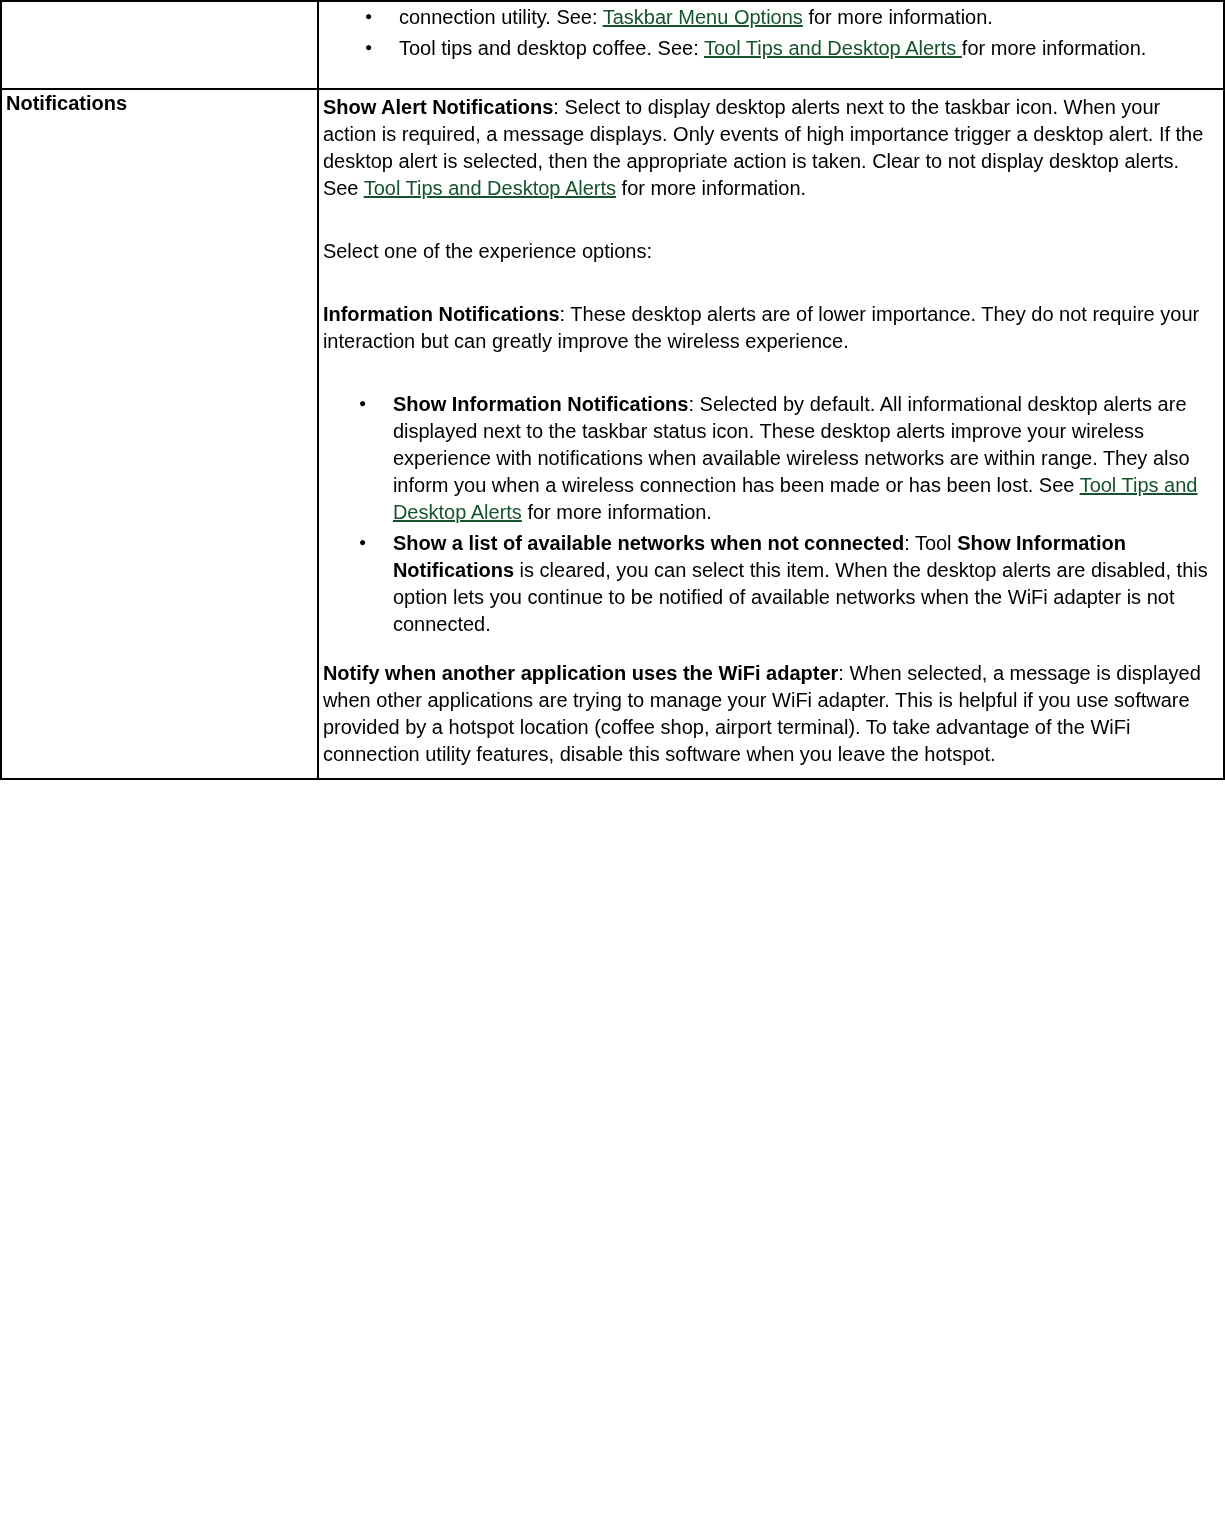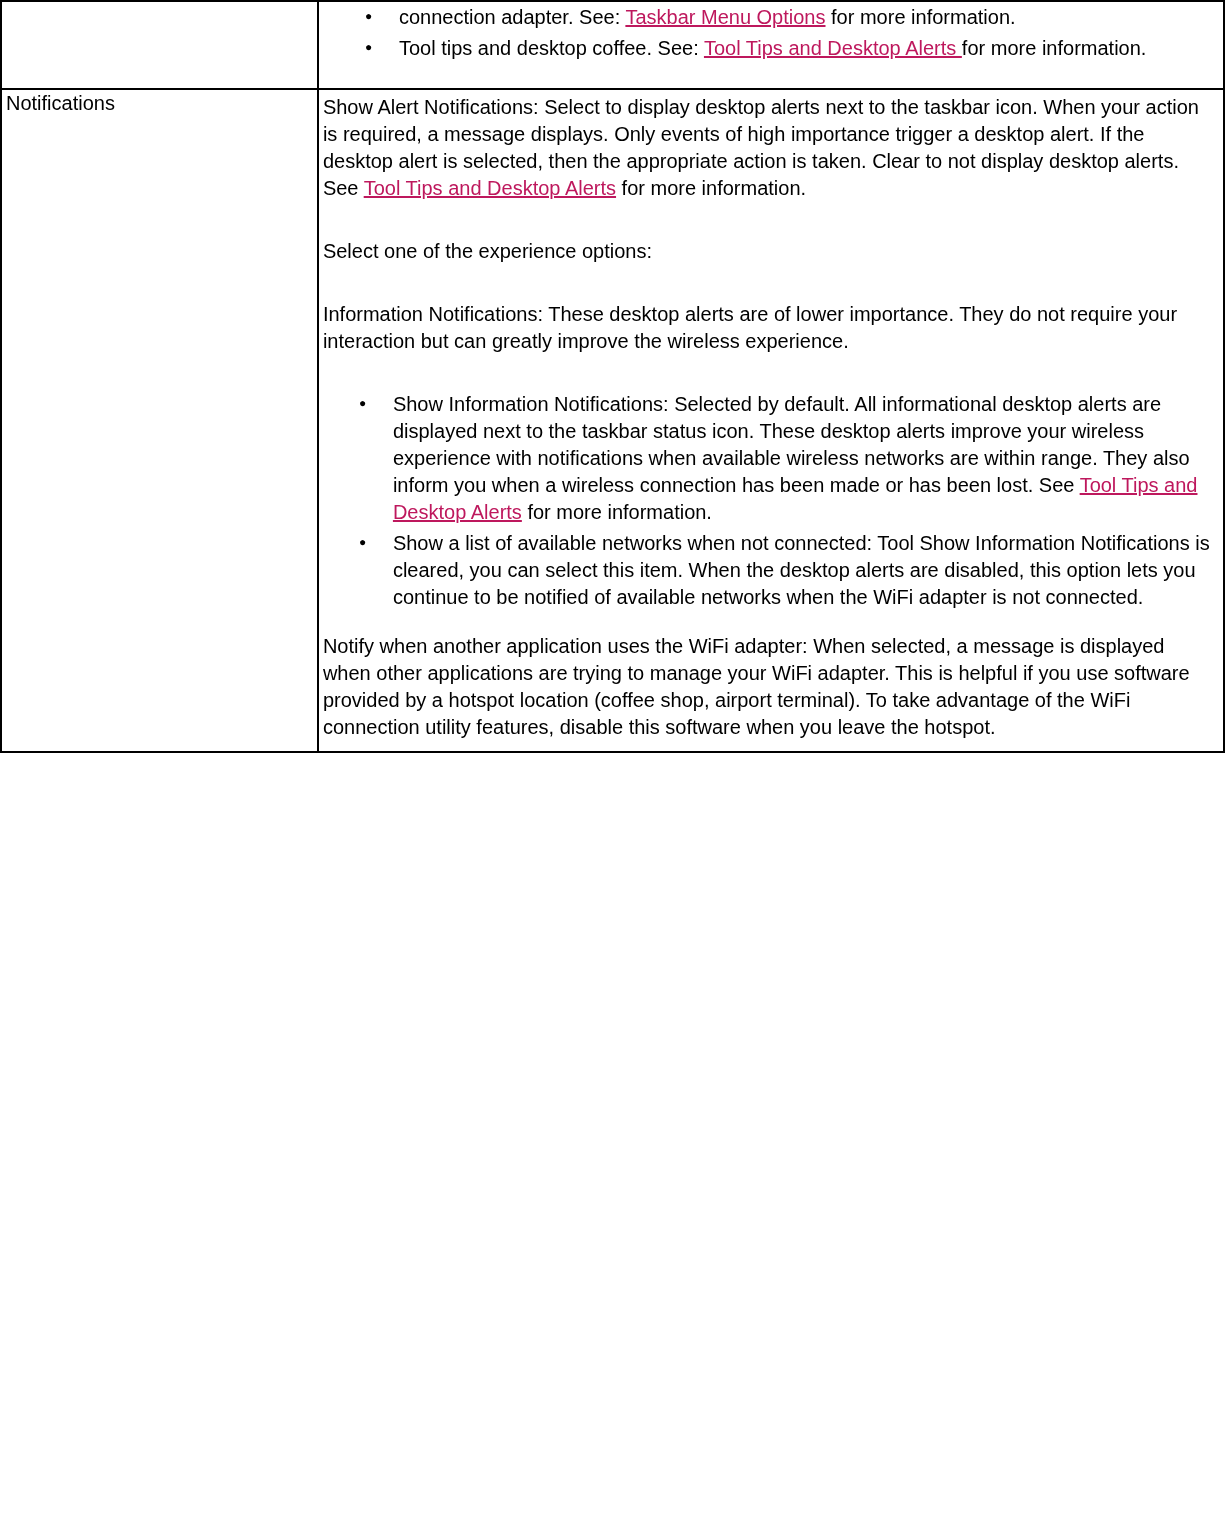--- a/index.html
+++ b/index.html
@@ -18,21 +18,21 @@
       width: 100%;
       table-layout: fixed;
     }
     table.main-table td {
       border: 2px solid #000000;
       vertical-align: top;
       padding: 2px 4px;
     }
     td.left-col {
       width: 298px;
-      font-weight: normal;
+      font-weight: bold;
     }
     td.right-col {
       width: 852px;
     }
     ul {
       margin: 0;
       padding-left: 60px;
       list-style: none;
     }
     ul li {
@@ -43,32 +43,32 @@
     }
     ul li::before {
       content: "●";
       position: absolute;
       left: -24px;
       top: 4px;
       font-size: 12px;
       color: #000;
     }
     a.link {
-      color: #be185d;
+      color: #14532d;
       text-decoration: underline;
     }
     p {
       margin: 0 0 18px 0;
       line-height: 1.35;
     }
     p.tight {
       margin-bottom: 4px;
     }
     .bold {
-      font-weight: normal;
+      font-weight: bold;
     }
     .row1-right {
       padding-left: 6px;
       padding-right: 6px;
       padding-bottom: 20px;
     }
     .row2-right {
       padding-left: 0px;
       padding-right: 4px;
       padding-top: 2px;
@@ -82,21 +82,21 @@
 <body>
 
 <table class="main-table">
   <tbody>
       <tr>
     <td class="left-col"></td>
     <td class="right-col">
       <div class="row1-right">
         <ul>
           <li>
-            <span>connection adapter. See: </span><a href="#" class="link">Taskbar Menu Options</a><span> for more information.</span>
+            <span>connection utility. See: </span><a href="#" class="link">Taskbar Menu Options</a><span> for more information.</span>
           </li>
           <li>
             <span>Tool tips and desktop coffee. See: </span><a href="#" class="link">Tool Tips and Desktop Alerts </a><span>for more information.</span>
           </li>
         </ul>
       </div>
     </td>
   </tr>
   <tr>
     <td class="left-col">

